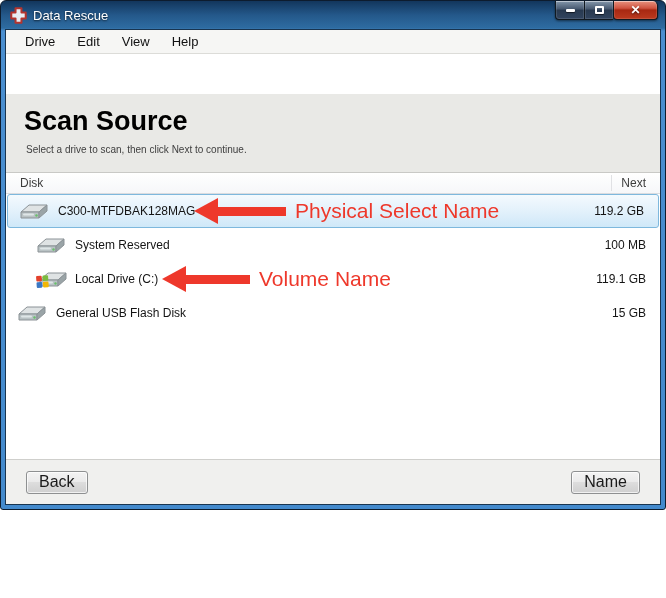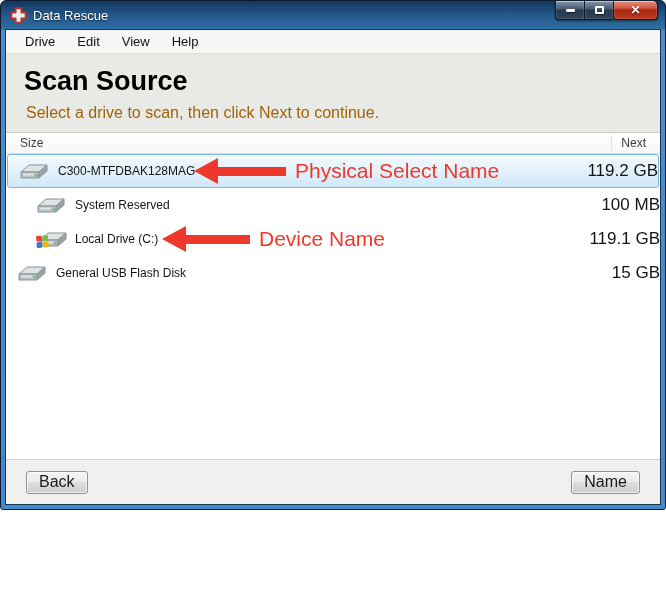--- a/index.html
+++ b/index.html
@@ -33,37 +33,37 @@
   .glyph-close{color:#fff;font-size:12px;font-weight:bold;line-height:1;text-shadow:0 1px 2px rgba(0,0,0,.6);}
   
   .content{
     position:absolute;left:4px;right:4px;top:28px;bottom:4px;
     background:#fff;border:1px solid #18344f;
     display:flex;flex-direction:column;
   }
   .menubar{height:24px;background:#f6f6f4;border-bottom:1px solid #dcdcd8;
     display:flex;align-items:center;padding-left:8px;}
   .menu-item{font-size:13px;color:#111;padding:3px 11px;}
-  .header{height:79px;background:#e9e9e6;border-bottom:1px solid #c9c9c6;padding:12px 0 0 18px;}
+  .header{height:79px;background:#e9e9e6;border-bottom:1px solid #c9c9c6;padding:12px 0 0 18px;margin-top:40px;}
   .page-title{font-size:27px;font-weight:bold;color:#000;letter-spacing:0px;}
-  .page-subtitle{font-size:16px;color:#a16207;margin:7px 0 0 2px;}
+  .page-subtitle{font-size:10px;color:#404040;margin:7px 0 0 2px;}
   
   .table-header{position:relative;height:21px;background:linear-gradient(180deg,#ffffff,#f6f7f9);
     border-bottom:1px solid #dadcdf;display:flex;align-items:center;}
   .col-name{font-size:12px;color:#3c3c3c;padding-left:14px;flex:1;}
   .col-size{font-size:12px;color:#3c3c3c;padding-right:14px;}
   .col-divider{position:absolute;left:605px;top:2px;bottom:2px;width:1px;background:#e0e1e4;}
   .list{position:relative;flex:1;background:#fff;overflow:hidden;}
   .row{position:relative;height:34px;display:flex;align-items:center;padding-left:10px;}
   .row.child{padding-left:29px;}
   .row.selected{margin:0 1px;border:1px solid var(--selection-border);border-radius:3px;
     background:linear-gradient(180deg,#f4fafe 0%,#e3f1fb 50%,#cfe8f8 100%);}
   .row .icon{width:32px;height:24px;margin-right:8px;flex:0 0 auto;}
   .row .label{font-size:12px;color:#141414;flex:1;white-space:nowrap;}
-  .row .size{font-size:17px;color:#141414;}
+  .row .size{font-size:12px;color:#141414;padding-right:14px;}
   
   .annotation{position:absolute;display:flex;align-items:center;pointer-events:none;}
   .arrow-head{width:0;height:0;border-top:13px solid transparent;border-bottom:13px solid transparent;
     border-right:24px solid var(--annotation-color);}
   .arrow-shaft{height:9px;background:var(--annotation-color);}
   .annotation .anno-text{font-size:21px;color:var(--annotation-color);margin-left:9px;white-space:nowrap;}
   
   .footer{height:45px;background:#f0f0ee;border-top:1px solid #cfcfcc;
     display:flex;align-items:center;justify-content:space-between;padding:0 20px;}
   .btn{min-width:56px;height:23px;padding:0 12px;font-size:16px;color:#1a1a1a;
@@ -102,21 +102,21 @@
       <span class="menu-item">View</span>
       <span class="menu-item">Help</span>
     </div>
 
     <div class="header">
       <div class="page-title">Scan Source</div>
       <div class="page-subtitle">Select a drive to scan, then click Next to continue.</div>
     </div>
 
     <div class="table-header">
-      <span class="col-name">Size</span>
+      <span class="col-name">Disk</span>
       <span class="col-size">Next</span>
       <div class="col-divider"></div>
     </div>
 
     <div class="list">
 
       <div class="row selected">
         <svg class="icon" viewBox="0 0 32 24">
           <polygon points="3,13 11,6 29,6 21,13" fill="#dfe3e4" stroke="#8b9296" stroke-width="1"></polygon>
           <polygon points="3,13 21,13 21,19 3,19" fill="#b9c2c4" stroke="#8b9296" stroke-width="1"></polygon>
@@ -172,21 +172,21 @@
 
       <div class="annotation" style="left:188px;top:4px;">
         <div class="arrow-head"></div>
         <div class="arrow-shaft" style="width:68px;"></div>
         <span class="anno-text">Physical Select Name</span>
       </div>
 
       <div class="annotation" style="left:156px;top:72px;">
         <div class="arrow-head"></div>
         <div class="arrow-shaft" style="width:64px;"></div>
-        <span class="anno-text">Device Name</span>
+        <span class="anno-text">Volume Name</span>
       </div>
 
     </div>
 
     <div class="footer">
       <button class="btn">Back</button>
       <button class="btn">Name</button>
     </div>
 
   </div>

